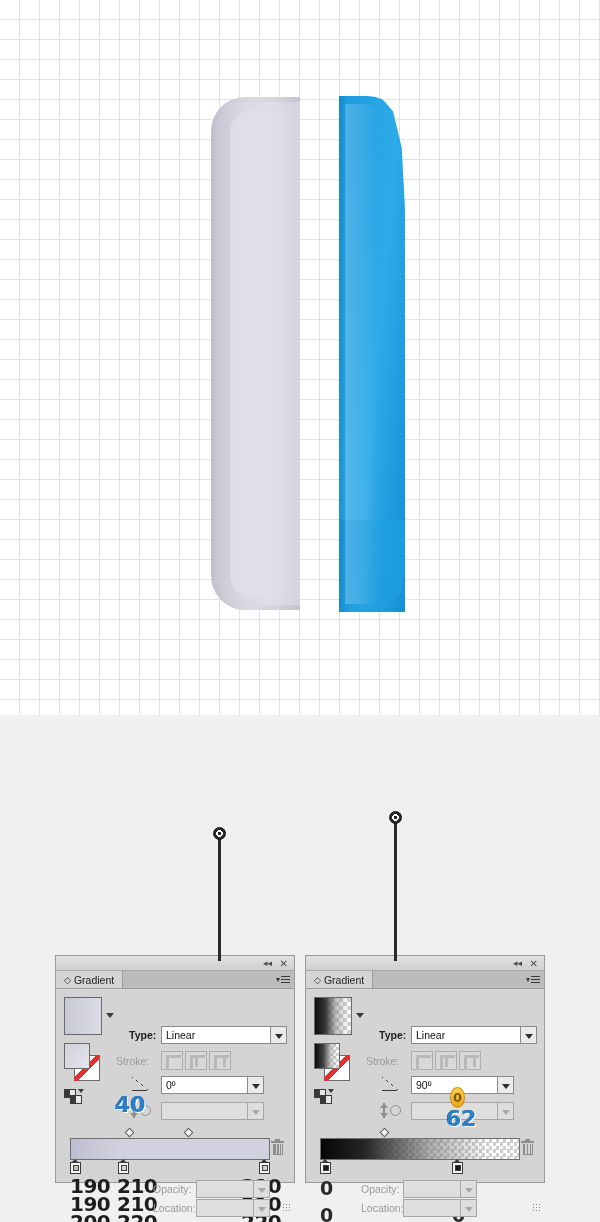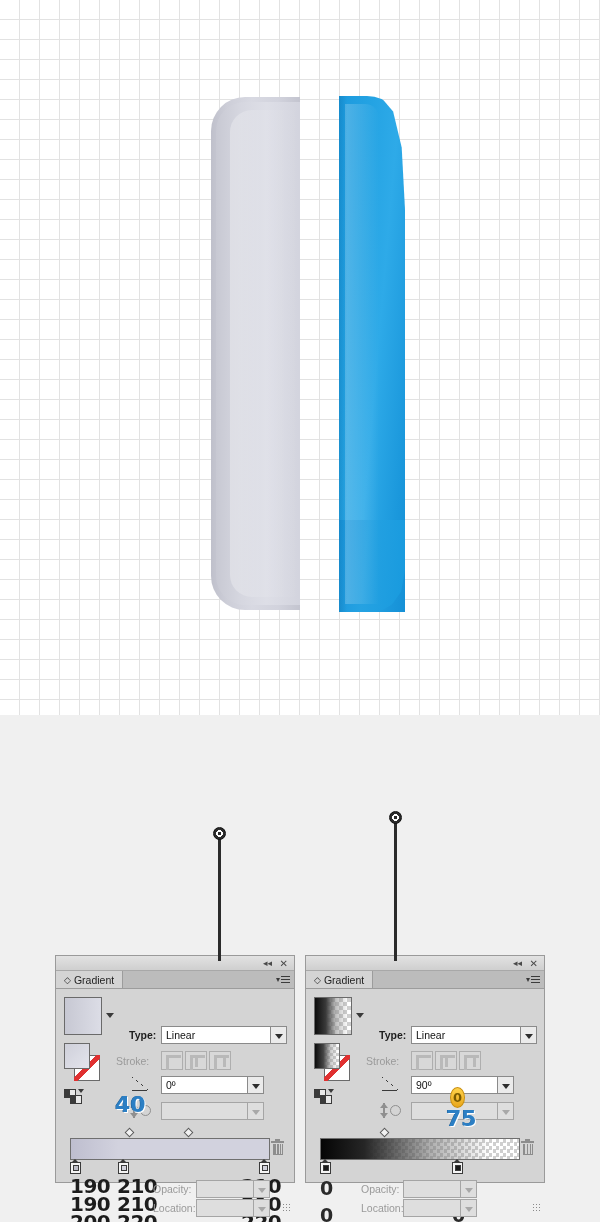--- a/index.html
+++ b/index.html
@@ -423,21 +423,21 @@
       <div class="ddbtn" style="left:192px; top:87px;"></div>
 
       <div class="aspect-ic" style="left:75px; top:114px;">
         <div class="arw"></div>
           <div class="ring"></div>
       </div>
       <div class="input dis" style="left:105px; top:113px; width:87px;"><span></span></div>
       <div class="ddbtn dis" style="left:192px; top:113px;"></div>
 
       <div class="badge-yellow" style="left:144px; top:98px;">0</div>
-      <span class="badge-blue" style="left:140px; top:117px;">75</span>
+      <span class="badge-blue" style="left:140px; top:117px;">62</span>
 
       <div class="mid-diamond" style="left:75px; top:140px;"></div>
       <div class="slider-track" style="left:14px; top:149px; width:200px;
            background:
              linear-gradient(90deg,#050505 0%,#262626 22%,rgba(120,120,120,.6) 55%,rgba(255,255,255,0) 85%),
              repeating-conic-gradient(#ffffff 0% 25%, #cfcfcf 0% 50%) 0 0/7px 7px;"></div>
 
       <div class="stop" style="left:14px; top:170px;">
         <div class="roof"></div>
           <div class="house"></div>

